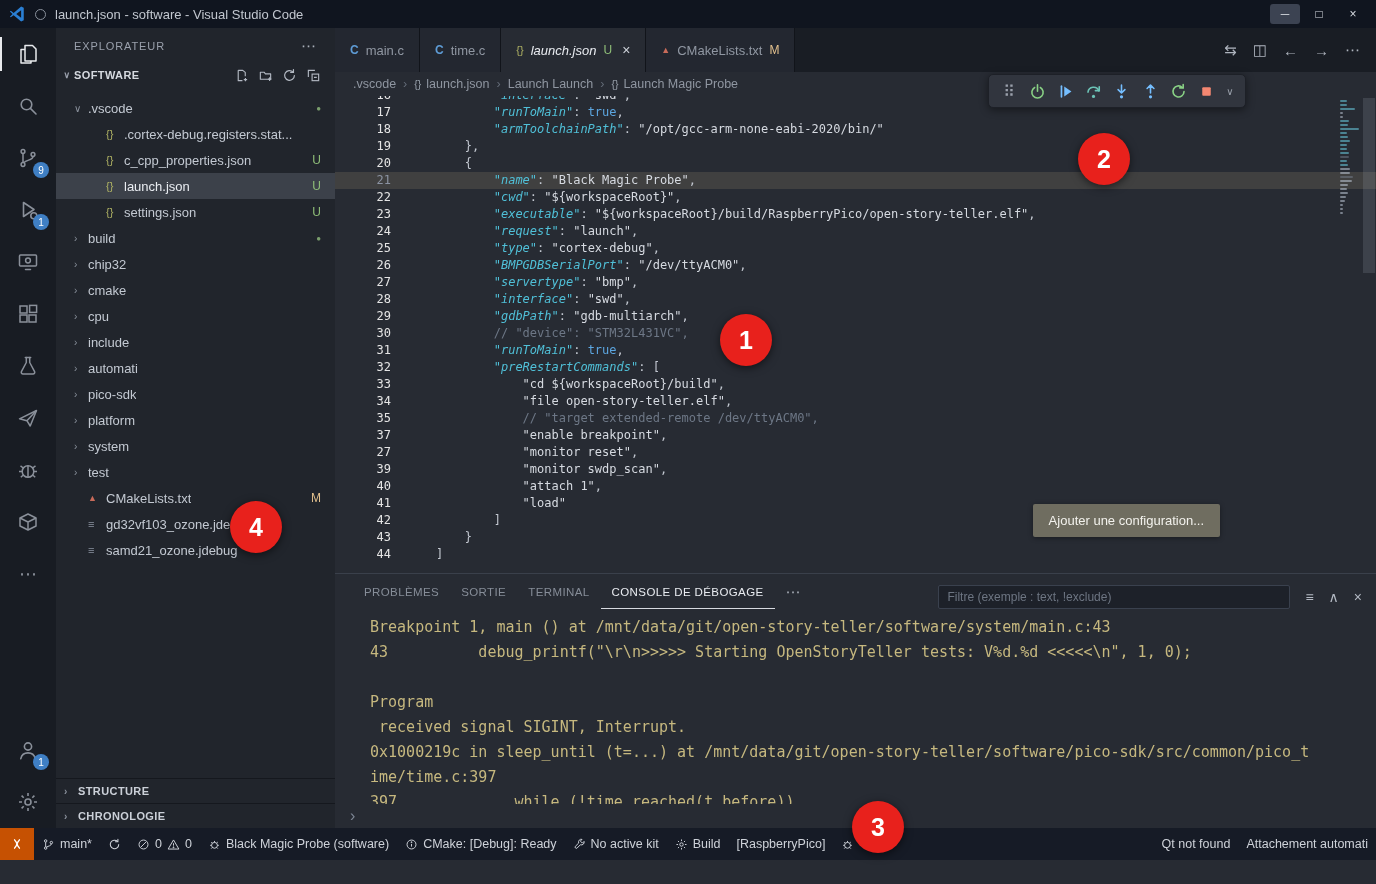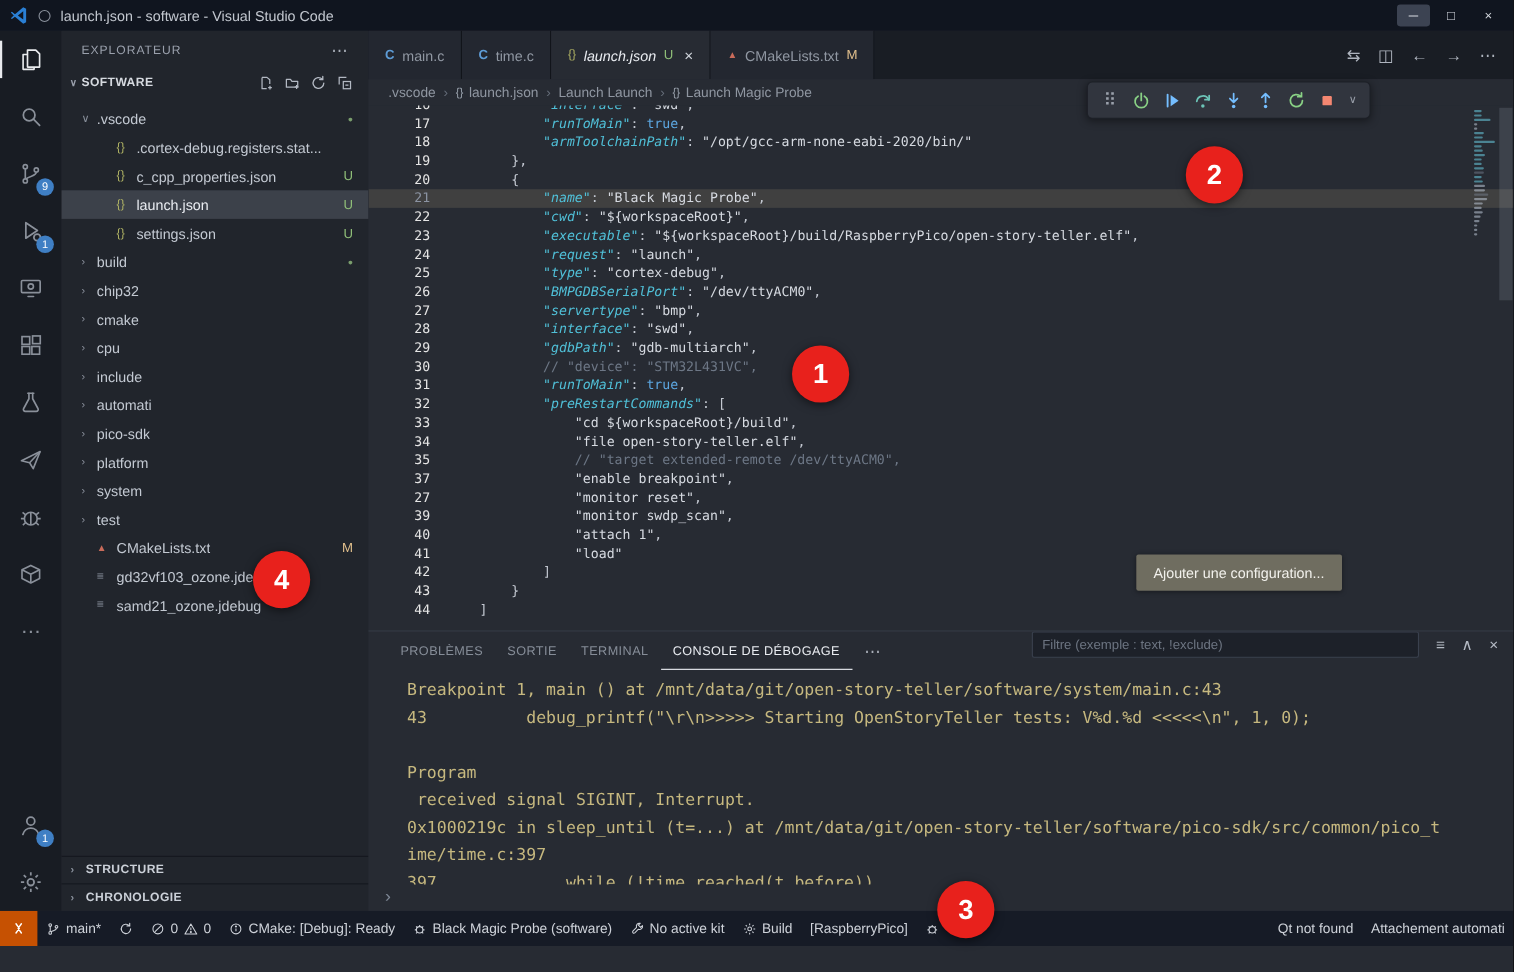--- a/index.html
+++ b/index.html
@@ -107,21 +107,21 @@
   .dt-green { color:#89d185; }
   .dt-blue { color:#75beff; }
   .dt-teal { color:#6cc4b7; }
   .dt-red { color:#f48771; }
   .dt-chev { color:#9aa0ab; font-size:10px; width:12px; }
 
   .add-config { position:absolute; right:156px; top:408px; height:33px; padding:0 16px; background:#6f6d60; color:#f2f1ec; border:none; font-size:13px; border-radius:2px; box-shadow:0 1px 5px rgba(0,0,0,.4); cursor:pointer; z-index:5; font-family:"Liberation Sans",sans-serif; }
 
   
   .panel { height:255px; flex:0 0 255px; background:#272b33; border-top:1px solid #3a404b; display:flex; flex-direction:column; overflow:hidden; }
-  .panel-head { height:35px; flex:0 0 35px; display:flex; align-items:flex-start; padding:0 14px 0 18px; }
+  .panel-head { height:35px; flex:0 0 35px; display:flex; align-items:flex-end; padding:0 14px 0 18px; }
   #panel-tabs { display:flex; height:100%; }
   .ptab { padding:0 11px; display:flex; align-items:center; font-size:11.5px; letter-spacing:.4px; color:#868d98; cursor:pointer; }
   .ptab.active { color:#e9ecf1; box-shadow:inset 0 -1px 0 #d7dae0; }
   .ptab-more { font-size:15px; color:#aab0ba; letter-spacing:0; }
   .panel-right { margin-left:auto; display:flex; align-items:center; gap:15px; }
   .filter { width:352px; height:24px; background:#1d2129; border:1px solid #3a414e; color:#c7ccd4; font-size:12px; padding:0 8px; border-radius:2px; font-family:"Liberation Sans",sans-serif; }
   .filter::placeholder { color:#6d7582; }
   .p-ic { color:#b3b9c3; font-size:14px; cursor:pointer; }
   .console { flex:1; font-family:"DejaVu Sans Mono", monospace; font-size:15px; line-height:25px; color:#c6b87f; padding:6px 0 0 35px; white-space:pre; overflow:hidden; }
   .console-prompt { height:24px; color:#7d8694; font-size:16px; padding-left:15px; display:flex; align-items:center; }
@@ -660,38 +660,38 @@
               <circle cx="8" cy="11.4" r=".6" fill="currentColor"></circle>
             </g>
           </svg>
         </span>
         <span>0</span>
       </div>
       <div class="sb-item">
         <span class="sicon">
           <svg viewBox="0 0 16 16" width="13" height="13">
             <g fill="none" stroke="currentColor" stroke-width="1.2">
+              <circle cx="8" cy="9" r="3.6"></circle>
+              <path d="M8 5.4V3.6M5.4 6.4 4 5M10.6 6.4 12 5M4.4 9H2.6M13.4 9h-1.8M5.4 11.6 4 13M10.6 11.6 12 13"></path>
+            </g>
+          </svg>
+        </span>
+        <span>Black Magic Probe (software)</span>
+      </div>
+      <div class="sb-item">
+        <span class="sicon">
+          <svg viewBox="0 0 16 16" width="13" height="13">
+            <g fill="none" stroke="currentColor" stroke-width="1.2">
               <circle cx="8" cy="8" r="5.5"></circle>
               <path d="M8 7.4v3.2"></path>
               <circle cx="8" cy="5.2" r=".6" fill="currentColor"></circle>
             </g>
           </svg>
         </span>
         <span>CMake: [Debug]: Ready</span>
-      </div>
-      <div class="sb-item">
-        <span class="sicon">
-          <svg viewBox="0 0 16 16" width="13" height="13">
-            <g fill="none" stroke="currentColor" stroke-width="1.2">
-              <circle cx="8" cy="9" r="3.6"></circle>
-              <path d="M8 5.4V3.6M5.4 6.4 4 5M10.6 6.4 12 5M4.4 9H2.6M13.4 9h-1.8M5.4 11.6 4 13M10.6 11.6 12 13"></path>
-            </g>
-          </svg>
-        </span>
-        <span>Black Magic Probe (software)</span>
       </div>
       <div class="sb-item">
         <span class="sicon">
           <svg viewBox="0 0 16 16" width="13" height="13">
             <path d="M13.6 4.2a3.4 3.4 0 0 1-4.5 4.1L5 12.4a1.5 1.5 0 0 1-2.1-2.1L7 6.2a3.4 3.4 0 0 1 4.1-4.5L9 3.8l2.5 2.5z" fill="none" stroke="currentColor" stroke-width="1.2" stroke-linejoin="round"></path>
           </svg>
         </span>
         <span>No active kit</span>
       </div>
       <div class="sb-item">

